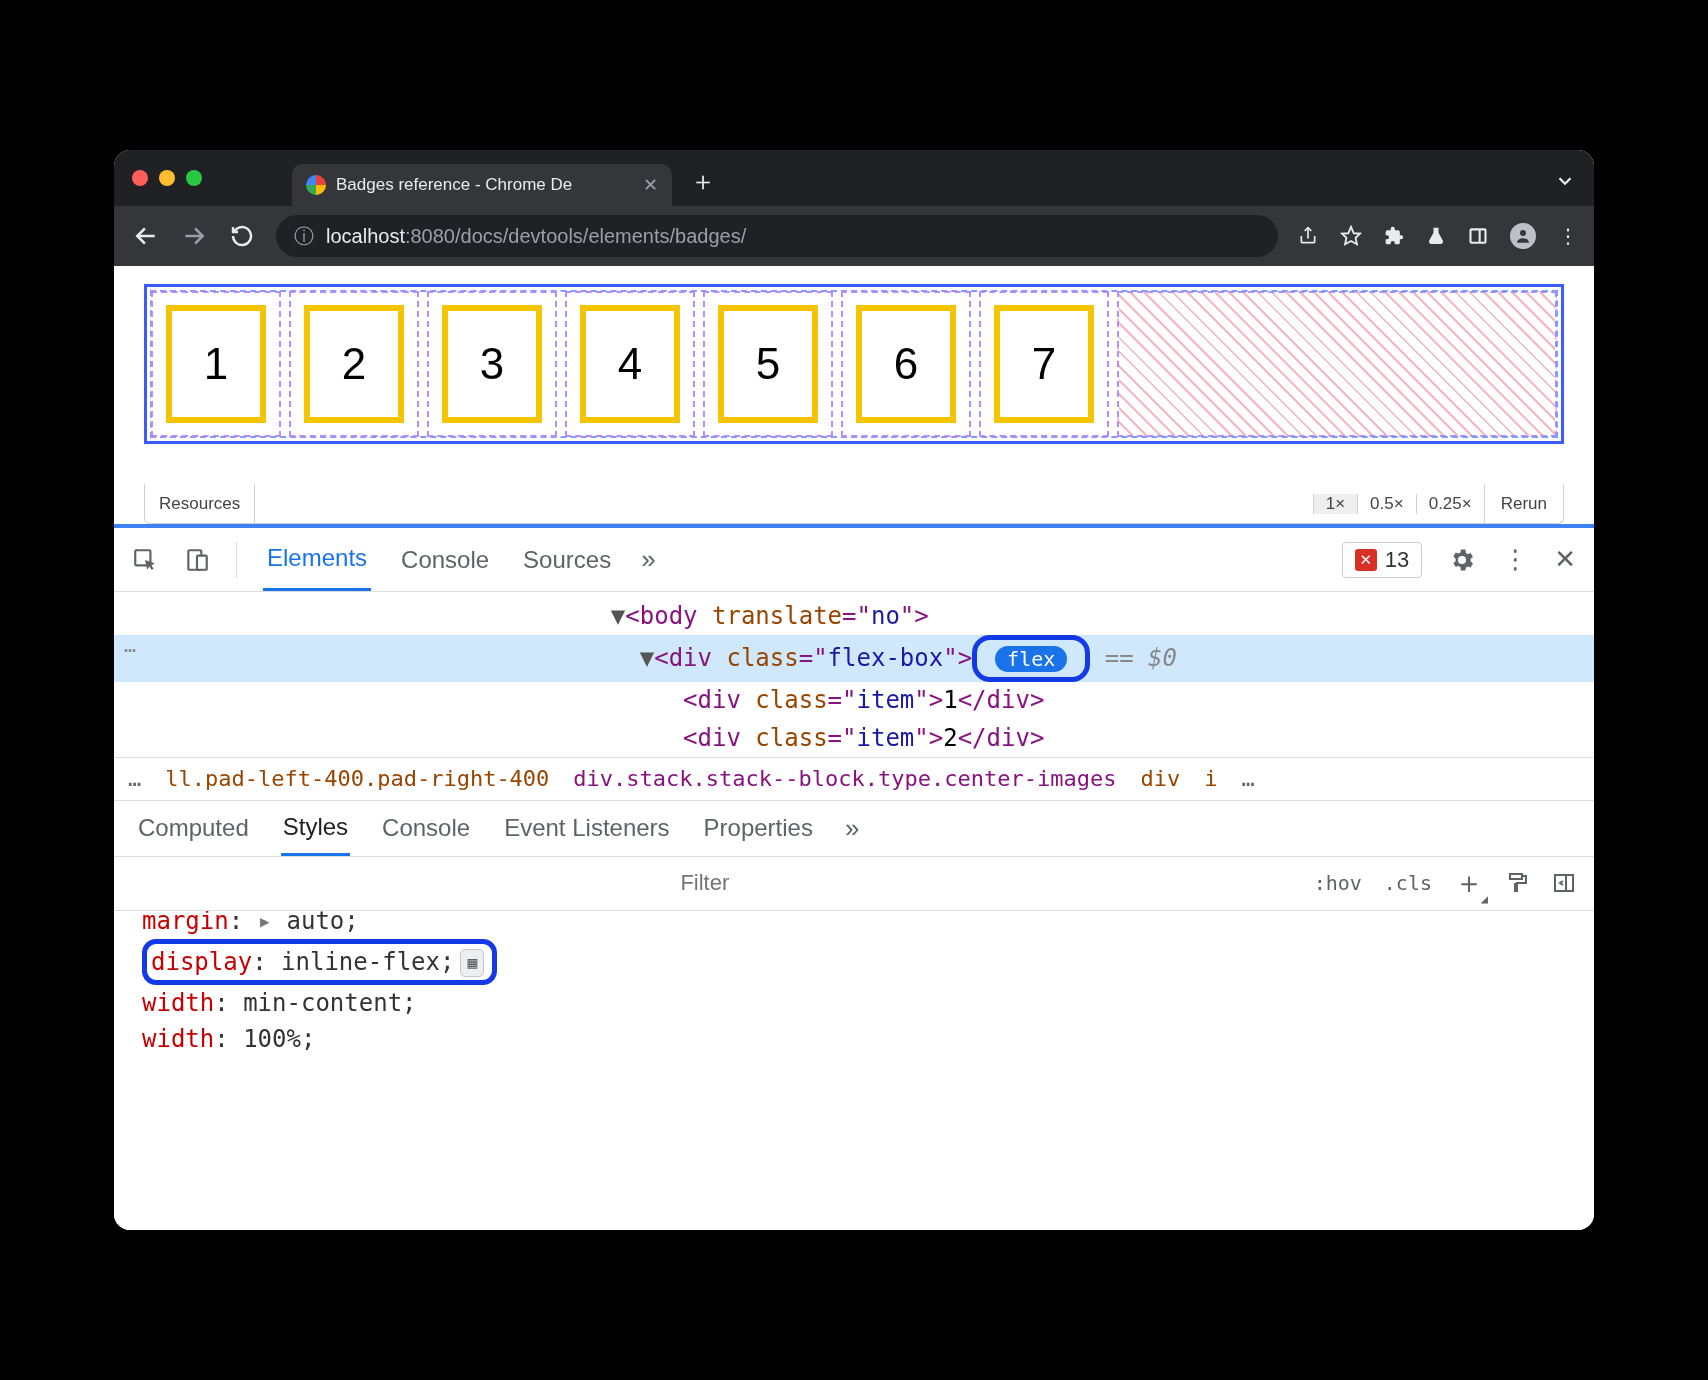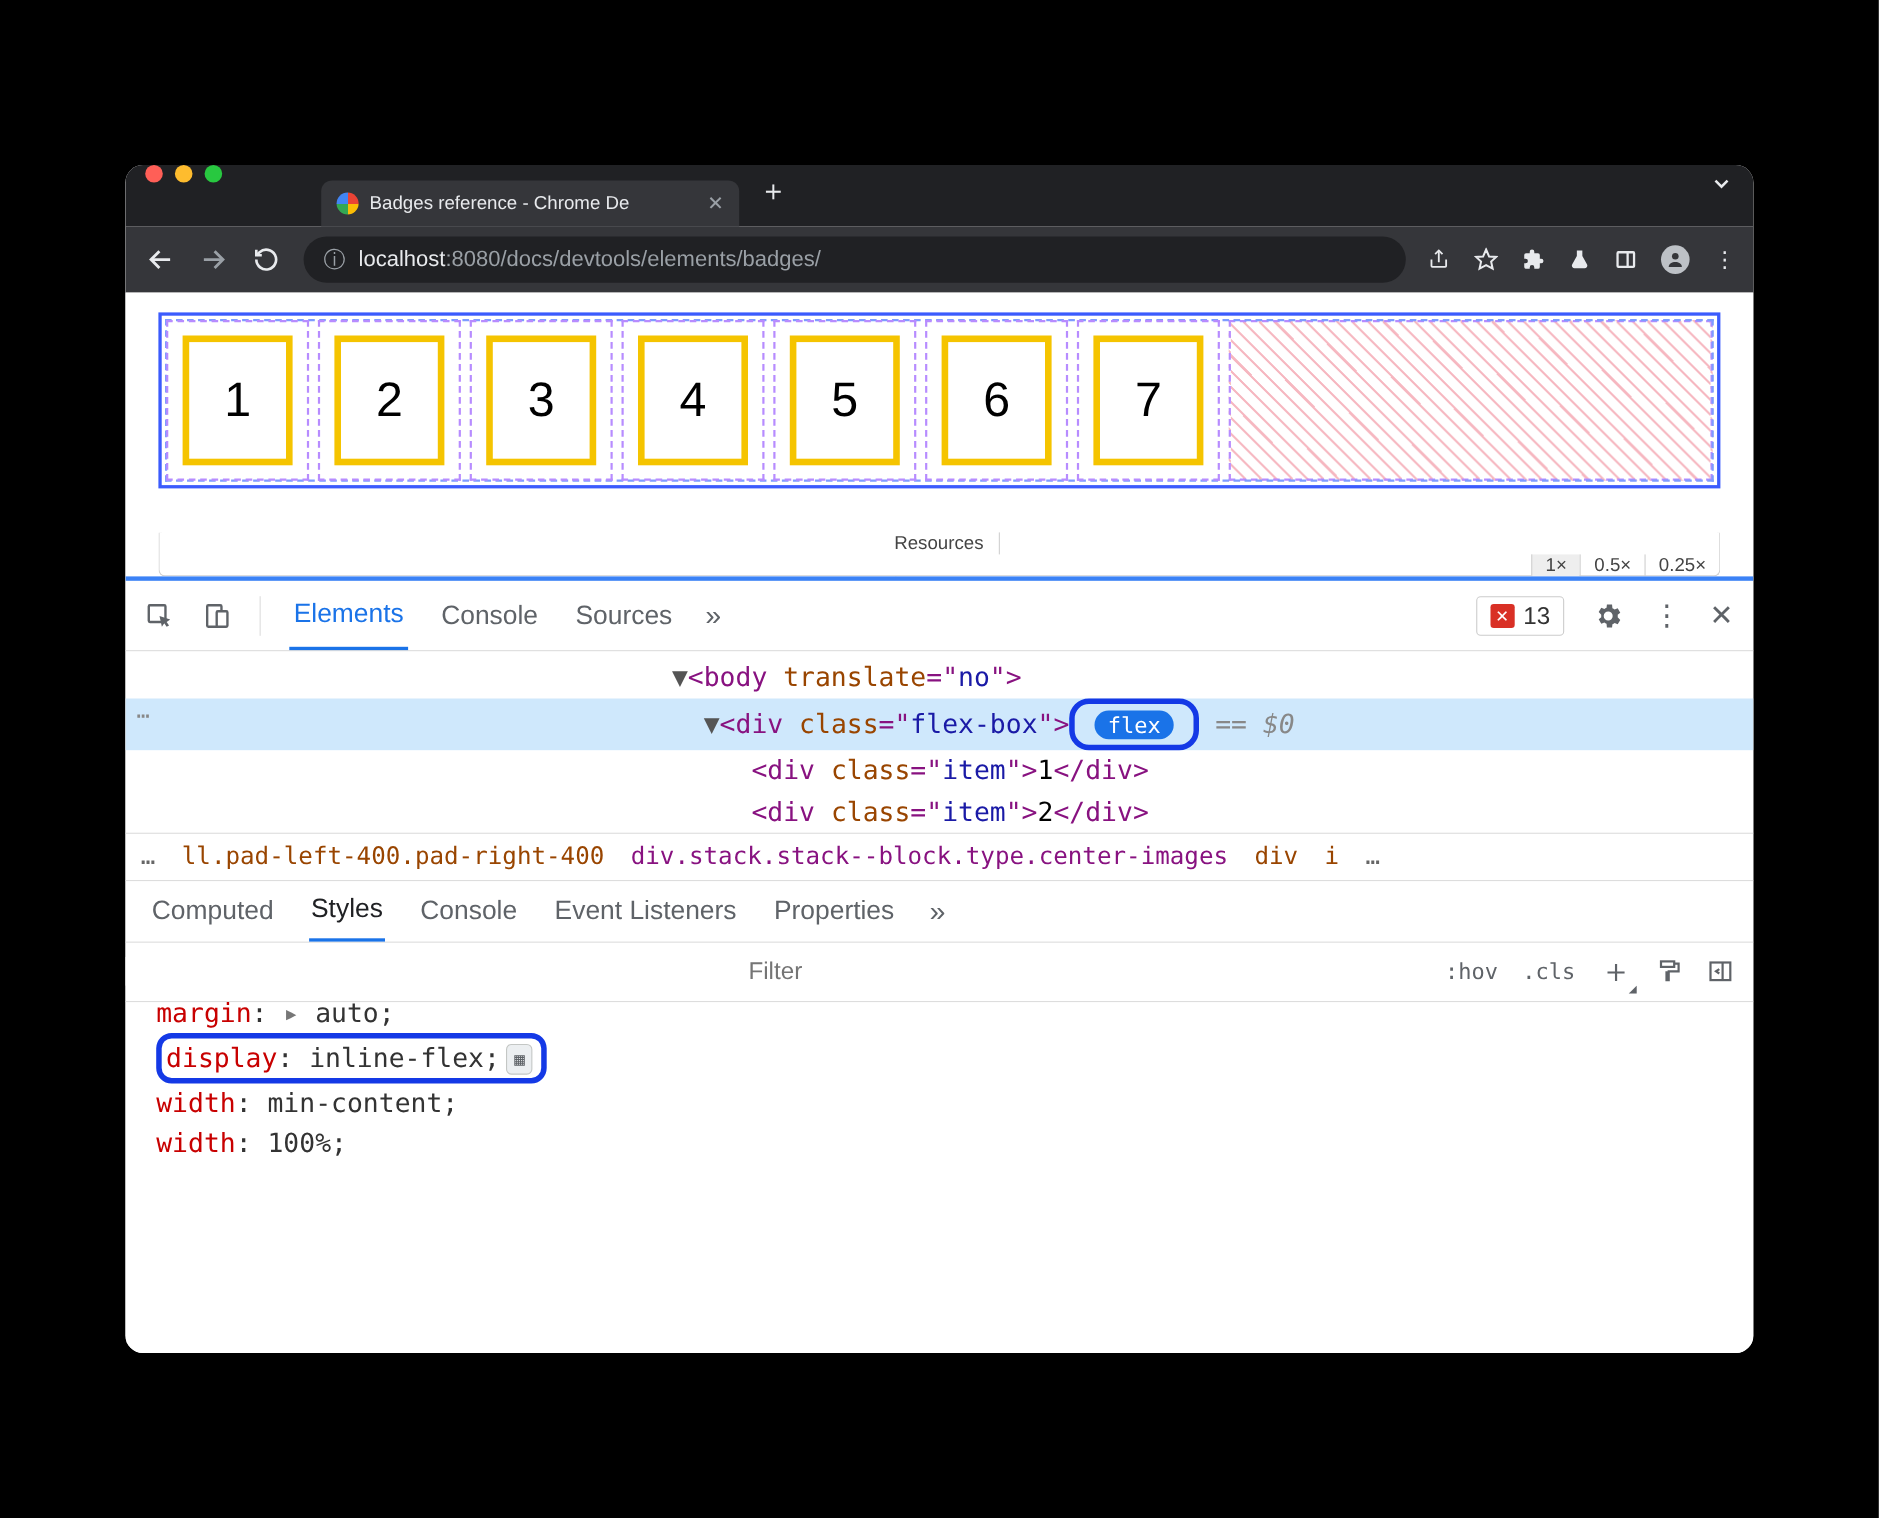--- a/index.html
+++ b/index.html
@@ -20,20 +20,21 @@
     overflow: hidden;
     box-shadow: 0 30px 80px rgba(0,0,0,0.6);
     display: flex;
     flex-direction: column;
   }
   
   .tabstrip {
     background: #202124;
     height: 56px;
     display: flex;
+    align-items: center;
     padding: 0 18px;
     gap: 10px;
   }
   .traffic { display: flex; gap: 11px; margin-right: 80px; }
   .dot { width: 16px; height: 16px; border-radius: 50%; }
   .dot.red { background: #ff5f57; }
   .dot.yellow { background: #febc2e; }
   .dot.green { background: #28c840; }
   .tab {
     background: #35363a;
@@ -141,21 +142,20 @@
   .demo-footer {
     display:flex;
     align-items:center;
     border:1px solid #d0d0d0;
     border-top:none;
     border-radius:0 0 6px 6px;
     height:40px;
     font-size:17px;
     color:#444;
     margin-top:40px;
-    flex-direction:column;
   }
   .demo-footer .left { padding:0 14px; border-right:1px solid #d0d0d0; height:100%; display:flex;align-items:center;}
   .demo-footer .zooms { margin-left:auto; display:flex; }
   .demo-footer .zoom { padding:0 12px; border-left:1px solid #d0d0d0; height:100%; display:flex;align-items:center;}
   .demo-footer .zoom.active { background:#eee; }
   .demo-footer .rerun { padding:0 16px; border-left:1px solid #d0d0d0; height:100%; display:flex;align-items:center;}
   
   .devtools {
     flex:1;
     border-top:4px solid #3b82f6;

